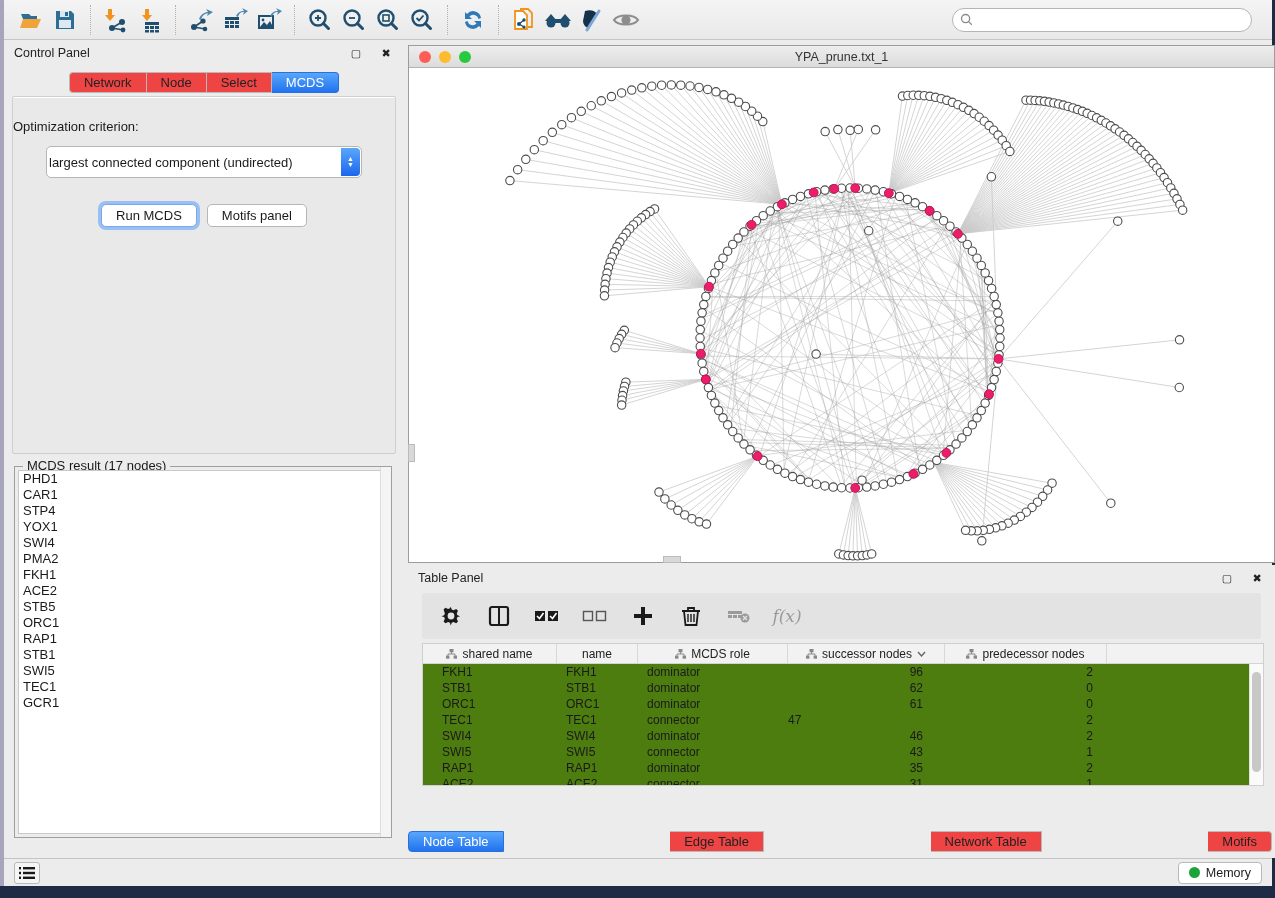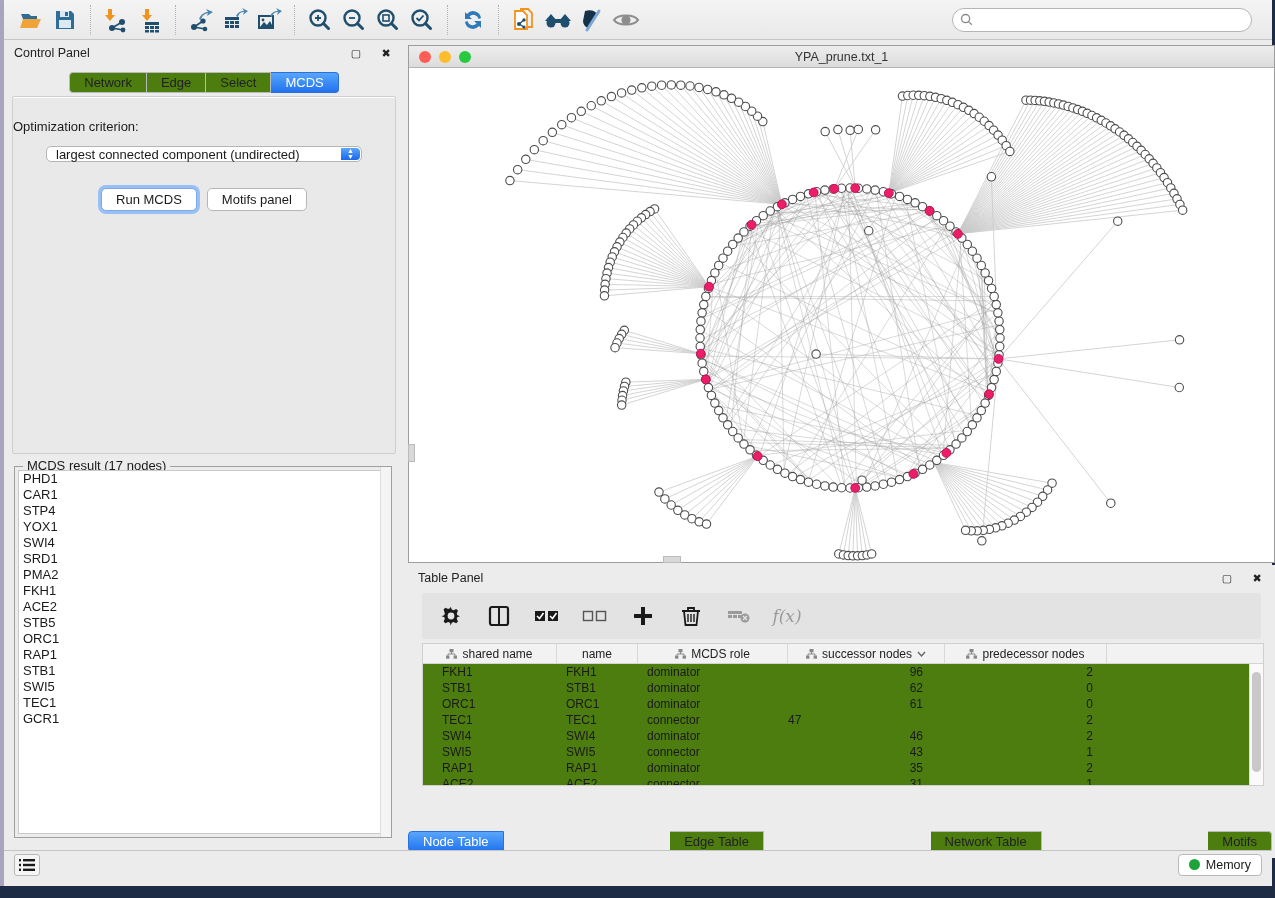--- a/index.html
+++ b/index.html
@@ -22,30 +22,30 @@
   .search-glass { position:absolute; left:8px; top:5px; width:13px; height:13px; }
 
   
   .control-panel { position:absolute; left:0; top:40px; width:400px; bottom:28px; background:#ececec; }
   .panel-header { height:26px; display:flex; align-items:center; padding:0 10px;gap:8px; }
   .panel-title { font-size:12.5px; color:#222; }
   .panel-header .hsp { flex:1; }
   .win-mini-btn { width:16px; height:16px; display:flex; align-items:center; justify-content:center;
     font-size:11px; color:#222; margin-left:6px; }
   .cp-tabs { display:flex; justify-content:center; margin-top:6px; }
-  .seg-tab { height:21px; padding:0 14px; display:flex; align-items:center; background:#4d7c0f;
+  .seg-tab { height:21px; padding:0 14px; display:flex; align-items:center; background:#ef4444;
     border:1px solid #b9b9b9; border-left:none; font-size:13px; color:#222; }
   .seg-tab:first-child { border-left:1px solid #b9b9b9; border-radius:4px 0 0 4px; }
   .seg-tab:last-child { border-radius:0 4px 4px 0; }
   .seg-tab.active { background:linear-gradient(#58a6fb,#2173f0); border-color:#2b6fd8; color:#fff; }
   .cp-body { position:absolute; left:8px; right:8px; top:56px; height:358px;
     background:#e9e9e9; border:1px solid #cfcfcf; border-radius:2px; box-shadow:0 1px 0 #fff inset; }
   .opt-label { text-align:left; margin-top:22px; font-size:13px; }
-  .combo { position:relative; width:316px; height:16px; margin:12px auto 1px; background:#fff;
-    border:1px solid #b6b6b6; border-radius:5px; display:flex; align-items:center; padding:0 26px 0 9px;
+  .combo { position:relative; width:316px; height:32px; margin:12px auto 1px; background:#fff;
+    border:1px solid #b6b6b6; border-radius:5px; display:flex; align-items:center; padding:0 26px 0 2px;
     font-size:13px; white-space:nowrap; }
   .combo-stepper { position:absolute; right:1px; top:1px; bottom:1px; width:19px; border-radius:0 4px 4px 0;
     background:linear-gradient(#5aa7fc,#1a66ee); display:flex; flex-direction:column;
     align-items:center; justify-content:center; color:#fff; font-size:7px; line-height:6px; }
   .btn-row { display:flex; justify-content:center; gap:10px; margin-top:26px; }
   .mac-btn { height:23px; padding:0 14px; background:#fff; border:1px solid #b6b6b6; border-radius:5px;
     font-size:13px; display:flex; align-items:center; }
   .mac-btn.focused { box-shadow:0 0 0 3px rgba(110,170,250,.65); border-color:#7aa8e8; }
   .result-group { position:absolute; left:10px; right:12px; top:426px; bottom:20px; border:1px solid #9f9f9f; }
   .result-legend { position:absolute; top:-9px; left:8px; background:#ececec; padding:0 4px; font-size:13px; }
@@ -76,21 +76,21 @@
   .thead { display:flex; height:20px; background:#f2f2f2; border-bottom:1px solid #d4d4d4; }
   .th { display:flex; align-items:center; justify-content:center; gap:5px; font-size:12px; color:#222;
     border-right:1px solid #d8d8d8; }
   .trow { display:flex; height:16px; align-items:center; }
   .td { font-size:12px; white-space:nowrap; overflow:hidden; }
   .tscroll { position:absolute; right:0; top:20px; bottom:0; width:14px; background:#fafafa; border-left:1px solid #e2e2e2; }
   .tthumb { position:absolute; left:2px; right:2px; top:8px; height:100px; background:#c8c8c8; border-radius:5px; }
   .tp-tabs { position:absolute; left:0; right:3px; bottom:6px; display:flex; justify-content:space-between; }
 
   
-  .status-bar { position:absolute; left:0; right:0; bottom:8px; height:28px; background:#ececec;
+  .status-bar { position:absolute; left:0; right:0; bottom:0; height:28px; background:#ececec;
     border-top:1px solid #c4c4c4; display:flex; align-items:center; padding:0 10px;gap:24px; }
   .list-btn { width:26px; height:22px; background:#f5f5f5; border:1px solid #b9b9b9; border-radius:3px;
     display:flex; align-items:center; justify-content:center; }
   .memory-btn { margin-left:auto; height:22px; padding:0 10px; background:#fff; border:1px solid #b9b9b9;
     border-radius:4px; display:flex; align-items:center; gap:6px; font-size:12.5px; }
   .mem-dot { width:11px; height:11px; border-radius:50%; background:#1ea33b; }
   svg { display:block; }
 </style>
 </head>
 <body>
@@ -251,21 +251,21 @@
 
   <div class="control-panel">
     <div class="panel-header">
       <span class="panel-title">Control Panel</span>
       <span class="hsp"></span>
       <span class="win-mini-btn">▢</span>
       <span class="win-mini-btn">✖</span>
     </div>
     <div class="cp-tabs">
       <div class="seg-tab">Network</div>
-      <div class="seg-tab">Edge</div>
+      <div class="seg-tab">Node</div>
       <div class="seg-tab">Select</div>
       <div class="seg-tab active">MCDS</div>
     </div>
     <div class="cp-body">
       <div class="opt-label">Optimization criterion:</div>
       <div class="combo">
         <span>largest connected component (undirected)</span>
         <span class="combo-stepper">
             <span>▲</span>
             <span>▼</span>
@@ -277,21 +277,20 @@
       </div>
     </div>
     <div class="result-group">
       <div class="result-legend">MCDS result (17 nodes)</div>
       <div class="result-list">
           <div class="list-item">PHD1</div>
           <div class="list-item">CAR1</div>
           <div class="list-item">STP4</div>
           <div class="list-item">YOX1</div>
           <div class="list-item">SWI4</div>
-          <div class="list-item">SRD1</div>
           <div class="list-item">PMA2</div>
           <div class="list-item">FKH1</div>
           <div class="list-item">ACE2</div>
           <div class="list-item">STB5</div>
           <div class="list-item">ORC1</div>
           <div class="list-item">RAP1</div>
           <div class="list-item">STB1</div>
           <div class="list-item">SWI5</div>
           <div class="list-item">TEC1</div>
           <div class="list-item">GCR1</div>

